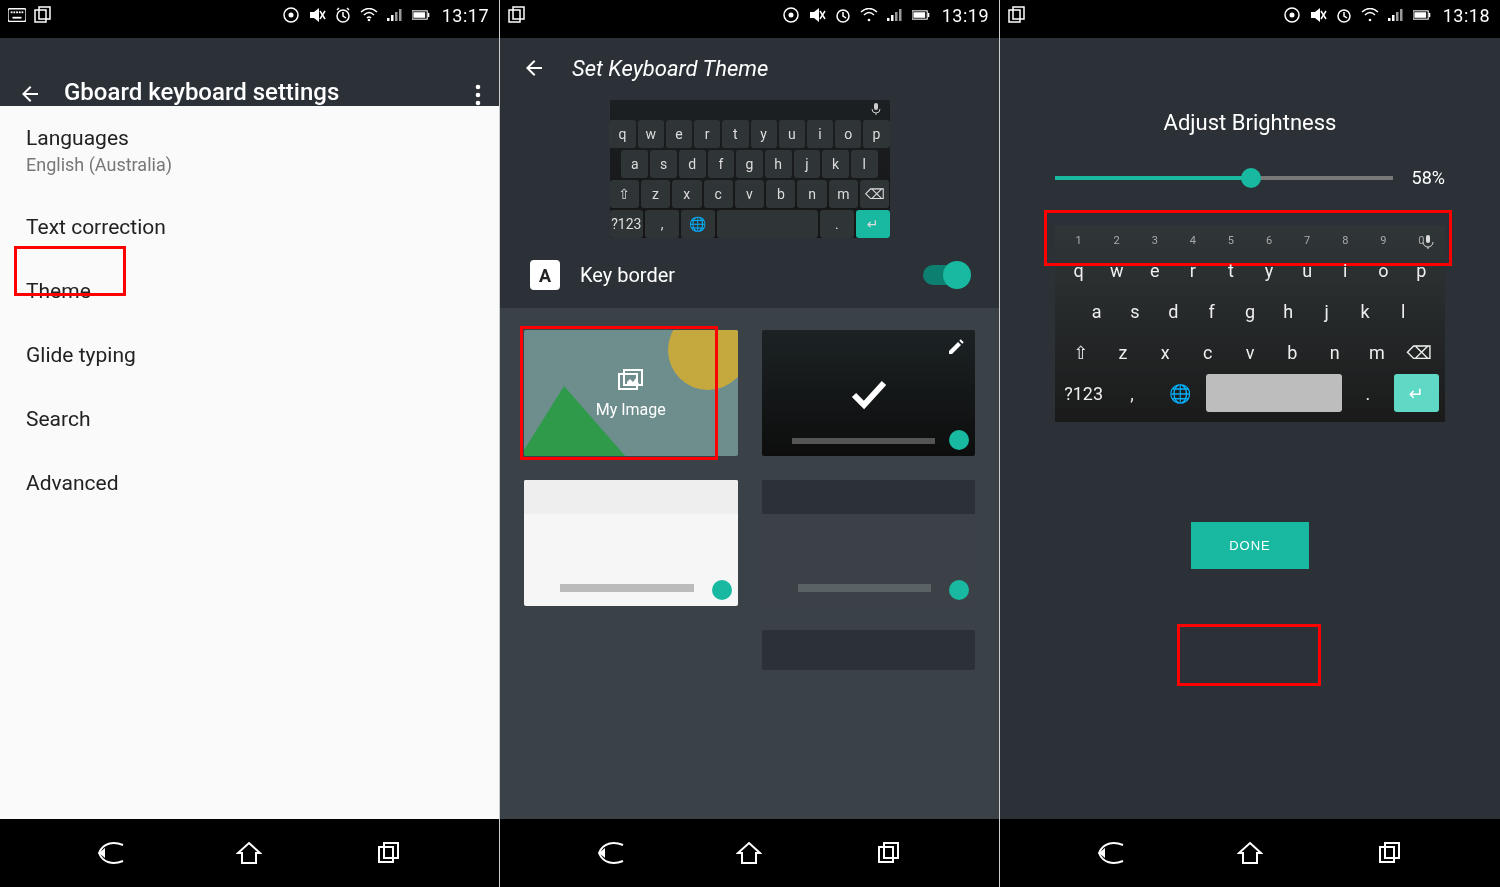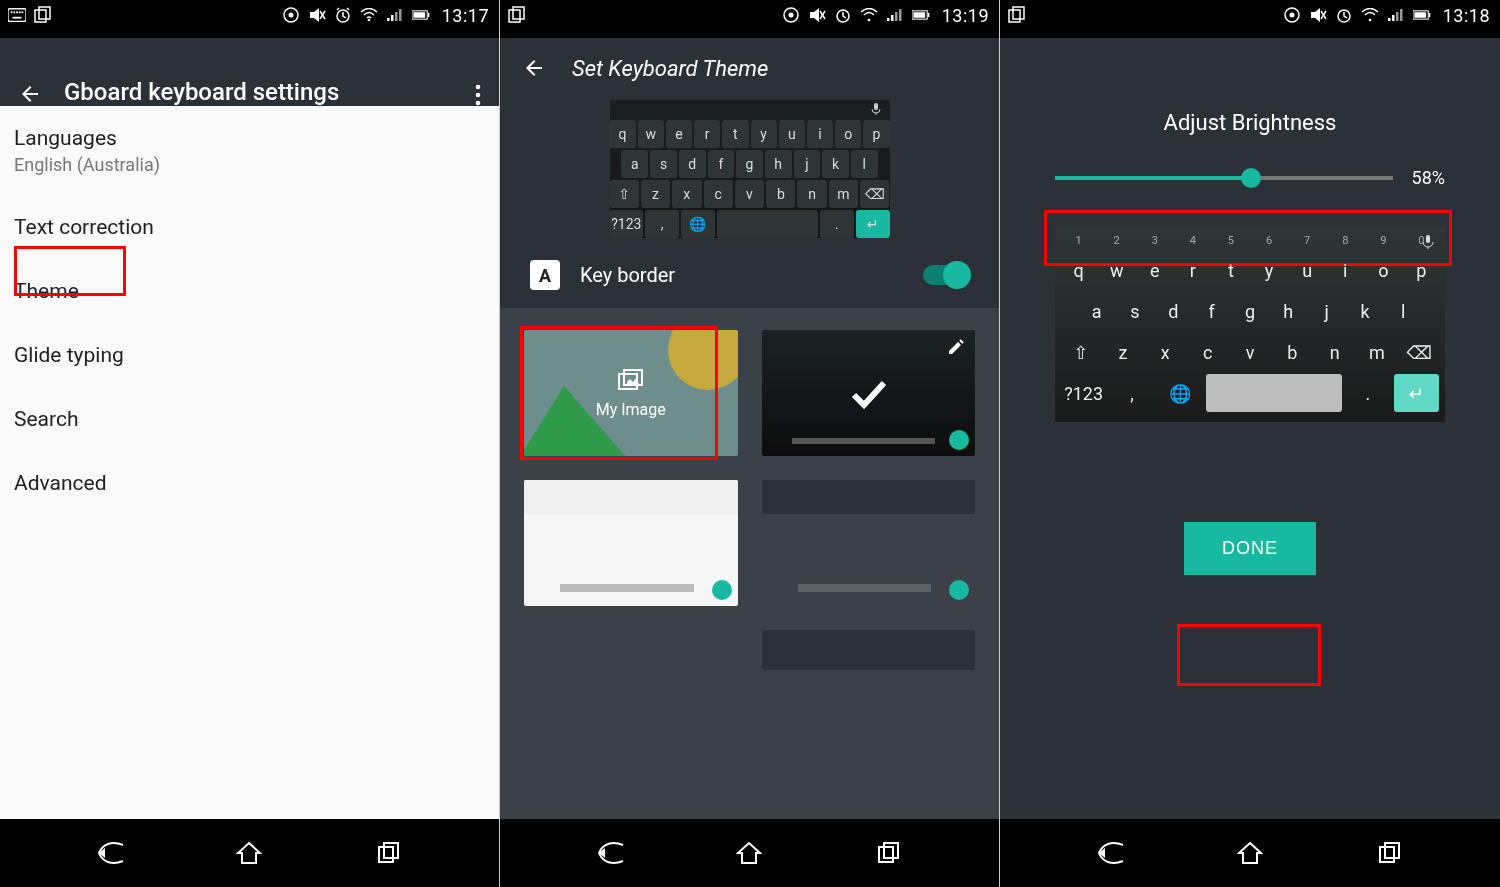--- a/index.html
+++ b/index.html
@@ -36,21 +36,21 @@
   .clock { font-size:18px; letter-spacing:0.5px; margin-left:4px;}
 
   
   .s1-header {
     height: 68px; background: #2b3136; color:#fff;
     display:flex; align-items:flex-end; padding: 0 18px;
     gap:22px;
   }
   .s1-header .title { font-size:24px; font-weight:500; flex:1;}
   .s1-body { flex:1; background:#fafafa; overflow:hidden; }
-  .setting-item { padding: 20px 14px; font-size:21px; color:#222; position:relative;}
+  .setting-item { padding: 20px 26px; font-size:21px; color:#222; position:relative;}
   .setting-item .sub { font-size:18px; color:#777; margin-top:4px;}
   .hl-red { position:absolute; border:3px solid #ff0000; }
 
   
   .navbar {
     height: 68px; background:#000; display:flex;
     align-items:center; justify-content:space-around;
     padding: 0 40px;
   }
   .navbtn { width:36px; height:36px; color:#fff; display:flex; align-items:center; justify-content:center;}
@@ -113,21 +113,21 @@
     margin-top:38px; width:390px; position:relative;
     display:flex; flex-direction:column; gap:3px; padding:6px 6px 10px;
     background:linear-gradient(180deg, #303638 0%, #1a1a1a 100%);
   }
   .s3-kbd .krow { gap:3px;}
   .s3-kbd .kkey { height:38px; font-size:18px; background:transparent; color:#eee;}
   .s3-kbd .numrow .kkey { font-size:11px; color:#aaa; height:16px; background:transparent;}
   .s3-kbd .accent { background:#5fd8c6; color:#fff;}
   .s3-kbd .spbar { background:#bdbdbd;}
   .s3-kbd .mic3 { position:absolute; top:8px; right:10px;}
-  .done-btn { margin-top:100px; background:#18b9a0; color:#fff; font-size:18px; letter-spacing:1px; padding:16px 38px; border:none;}
+  .done-btn { margin-top:100px; background:#18b9a0; color:#fff; font-size:13px; letter-spacing:1px; padding:16px 38px; border:none;}
   .hl-red3a { position:absolute; border:3px solid #ff0000; }
 
   svg { display:block; }
 </style>
 </head>
 <body>
 
 <div class="wrap">
 
   <div class="screen">

